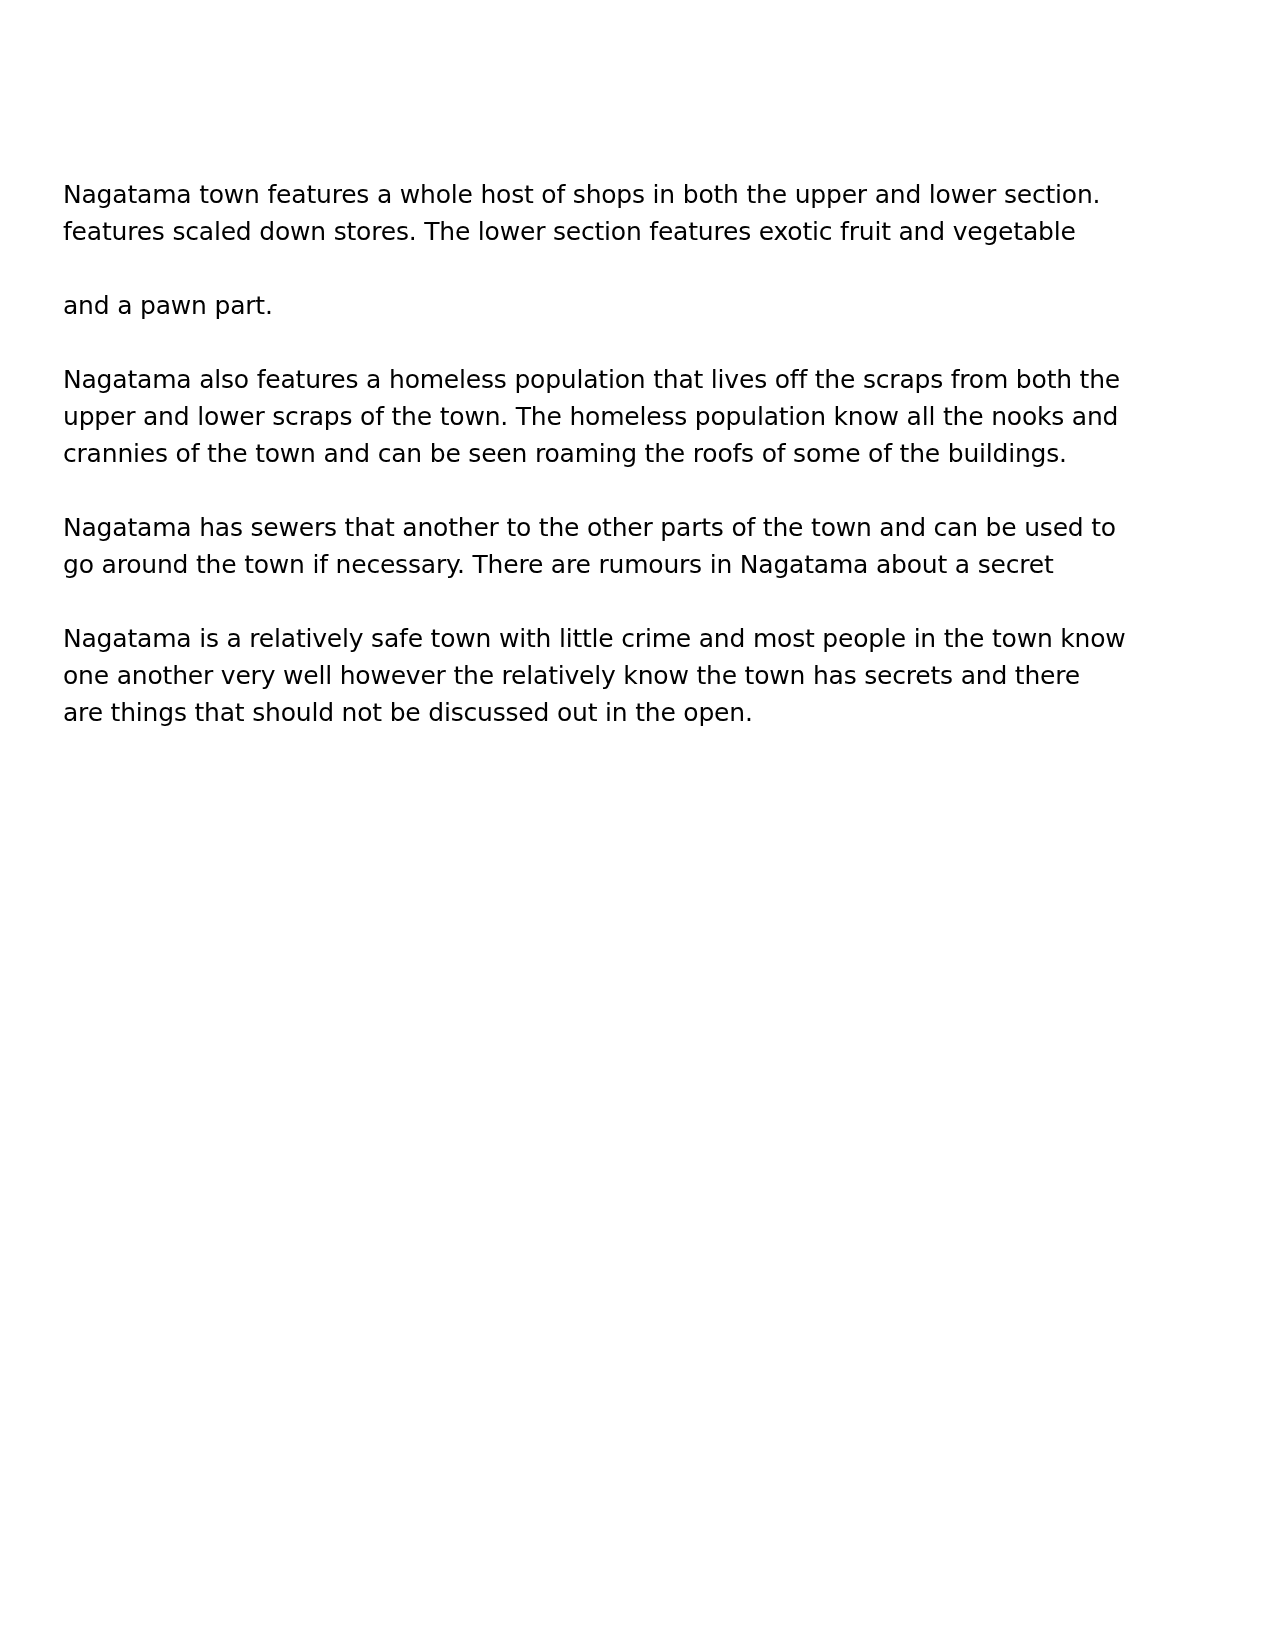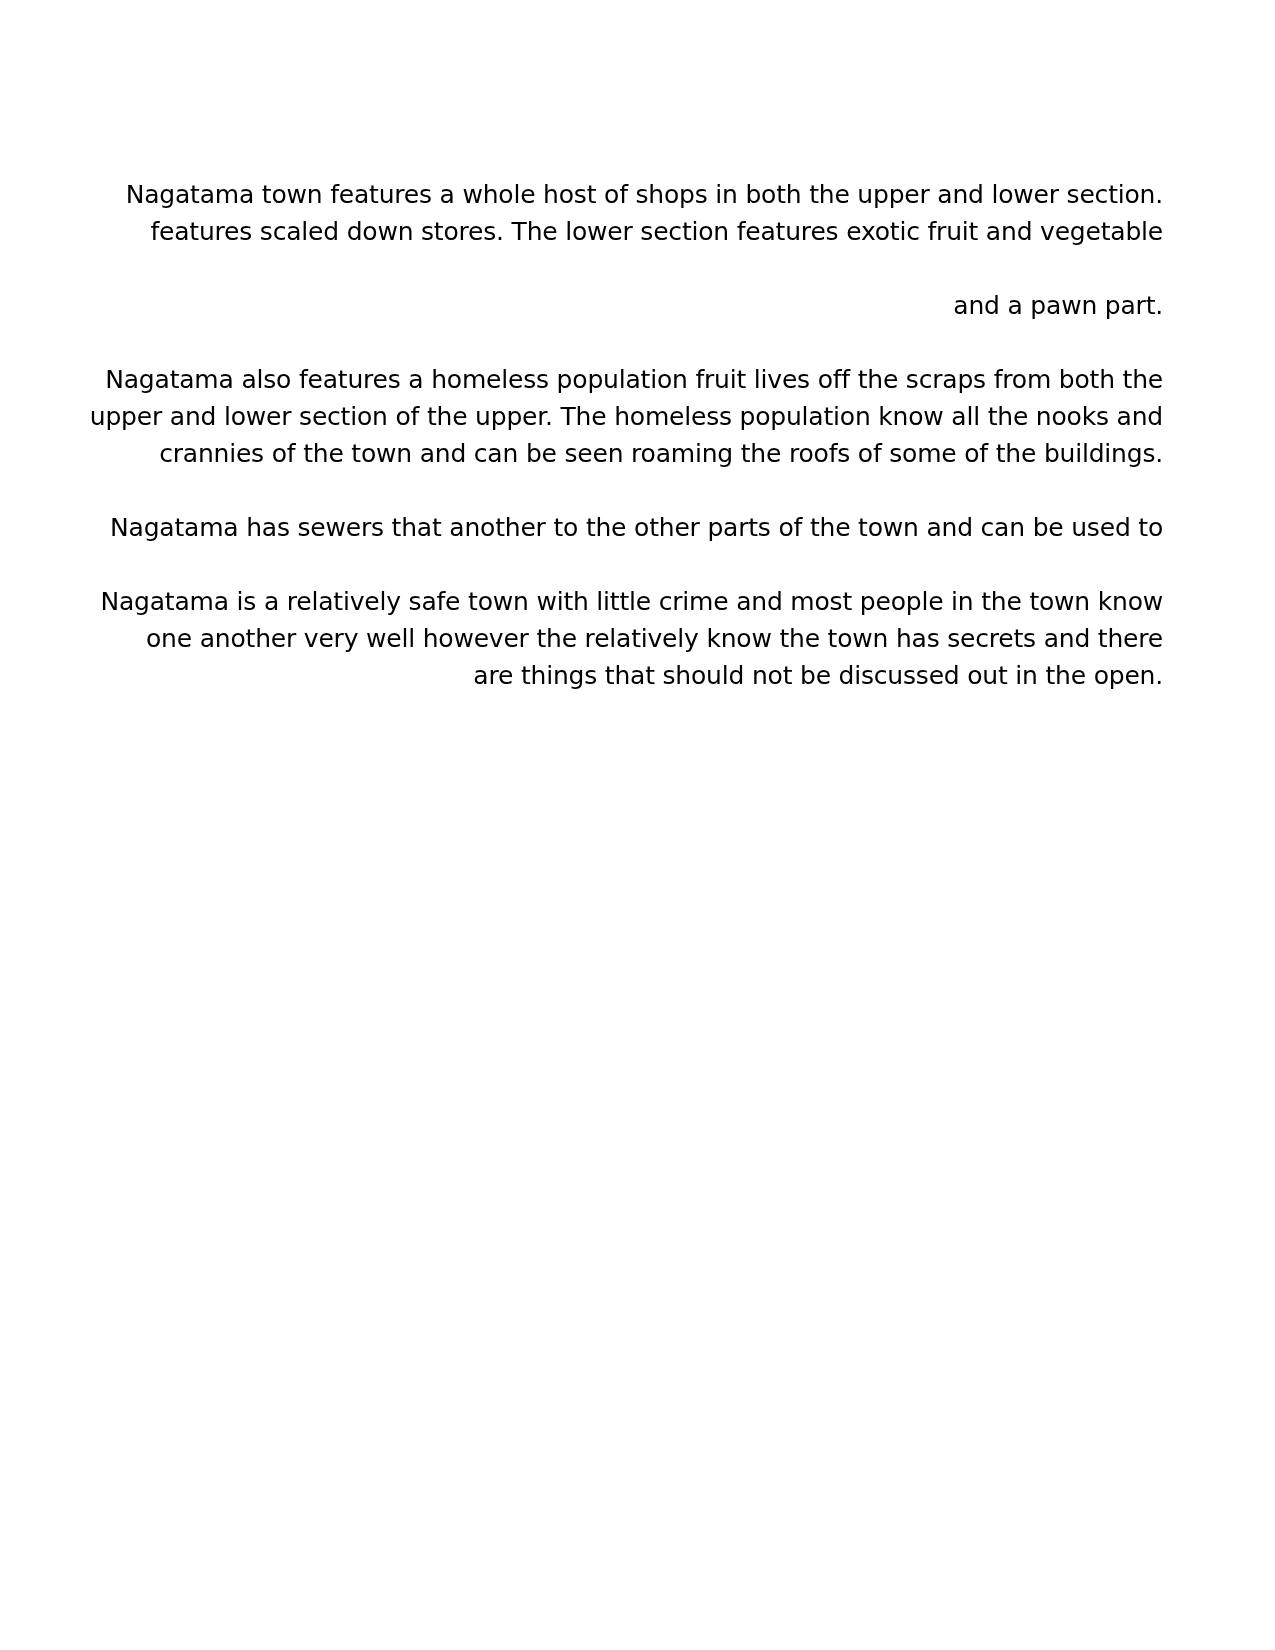--- a/index.html
+++ b/index.html
@@ -8,40 +8,41 @@
       position: absolute;
       left: 63px;
       top: 176px;
       width: 1100px;
       font-family: "DejaVu Sans", sans-serif;
       font-size: 25px;
       line-height: 37px;
       color: #000000;
       letter-spacing: -0.2px;
     }
-    .line { display: block; white-space: nowrap; text-align: right; }
+    .line { display: block; white-space: nowrap; }
     .para { margin: 0 0 37px 0; }
   </style>
 </head>
 <body>
 
 <div class="page">
   <p class="para">
     <span class="line">Nagatama town features a whole host of shops in both the upper and lower section.</span>
     <span class="line">features scaled down stores. The lower section features exotic fruit and vegetable</span>
   </p>
   <p class="para">
     <span class="line">and a pawn part.</span>
   </p>
   <p class="para">
-    <span class="line">Nagatama also features a homeless population fruit lives off the scraps from both the</span>
-    <span class="line">upper and lower section of the upper. The homeless population know all the nooks and</span>
+    <span class="line">Nagatama also features a homeless population that lives off the scraps from both the</span>
+    <span class="line">upper and lower scraps of the town. The homeless population know all the nooks and</span>
     <span class="line">crannies of the town and can be seen roaming the roofs of some of the buildings.</span>
   </p>
   <p class="para">
     <span class="line">Nagatama has sewers that another to the other parts of the town and can be used to</span>
+    <span class="line">go around the town if necessary. There are rumours in Nagatama about a secret</span>
   </p>
   <p class="para">
     <span class="line">Nagatama is a relatively safe town with little crime and most people in the town know</span>
     <span class="line">one another very well however the relatively know the town has secrets and there</span>
     <span class="line">are things that should not be discussed out in the open.</span>
   </p>
 </div>
 
 </body></html>

